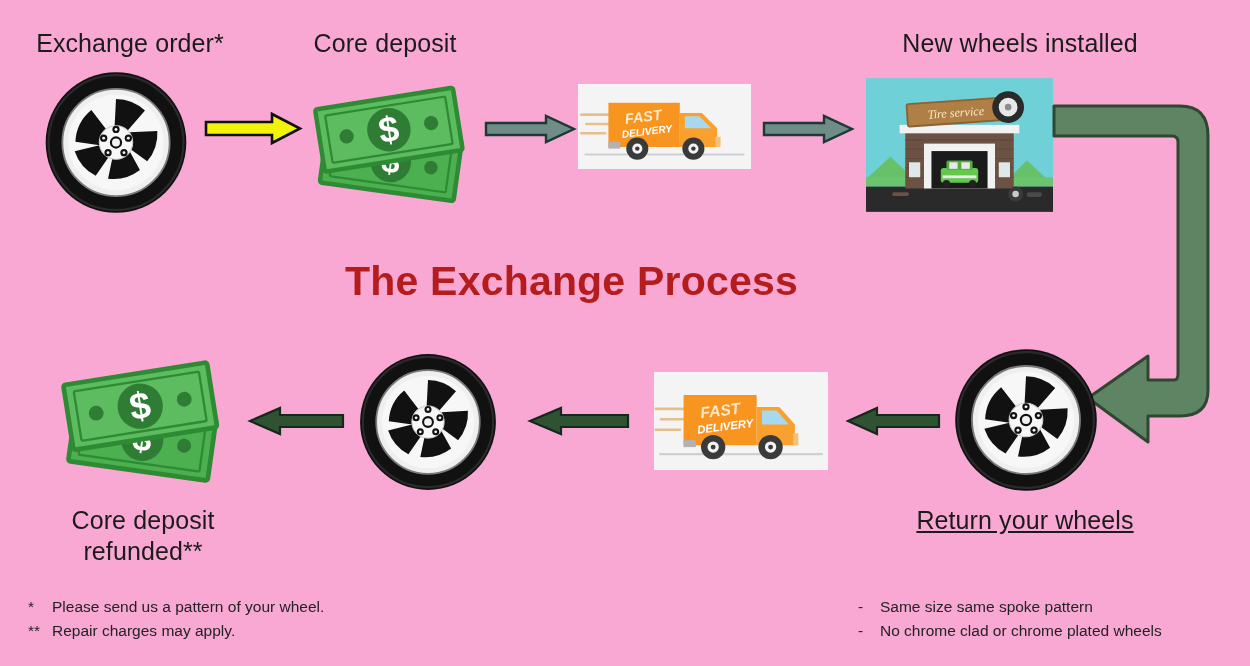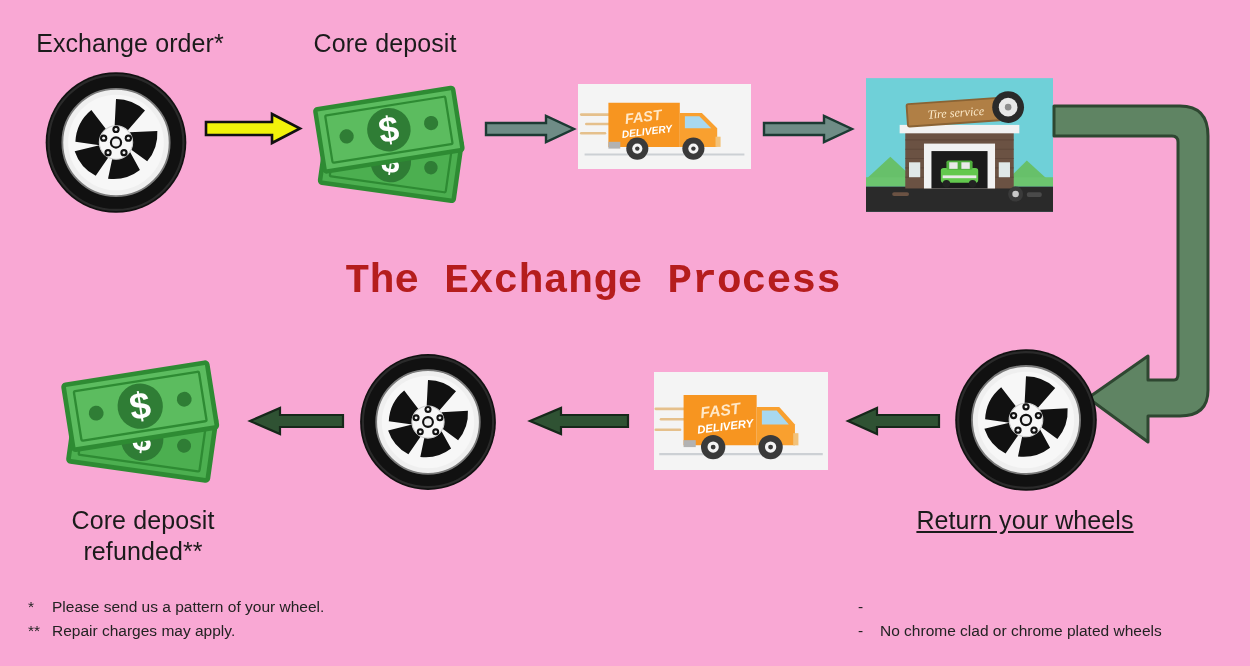--- a/index.html
+++ b/index.html
@@ -64,20 +64,21 @@
 </style>
 </head>
 <body>
 
 <div id="canvas">
 
   <div class="step-label" style="left:10px; top:28px; width:240px;">Exchange order*</div>
 
   <div class="step-label" style="left:285px; top:28px; width:200px;">Core deposit</div>
 
+  <div class="step-label" style="left:790px; top:28px; width:460px;">New wheels installed</div>
 
   <div class="wheel" style="left:40px; top:70px; width:152px; height:145px;">
     <svg viewBox="0 0 200 200">
       <g>
         <circle cx="100" cy="100" r="97" fill="#111111"></circle>
         <circle cx="100" cy="100" r="93" fill="none" stroke="#2a2a2a" stroke-width="3"></circle>
         <circle cx="100" cy="100" r="74" fill="#efefef"></circle>
         <circle cx="100" cy="100" r="74" fill="none" stroke="#7a7a7a" stroke-width="2.5"></circle>
         <circle cx="100" cy="100" r="66" fill="#f7f7f7"></circle>
 
@@ -248,21 +249,21 @@
                L96 254
                L96 278
                L122 278
                Q126 278 126 272
                L126 40
                Q126 34 120 34
                L2 34 Z" fill="#5f8463" stroke="#2e4731" stroke-width="3" stroke-linejoin="round"></path>
     </svg>
   </div>
 
-  <div class="title" style="left:345px; top:258px;font-family:Liberation Mono, monospace;">The Exchange Process</div>
+  <div class="title" style="left:345px; top:258px;">The Exchange Process</div>
 
   <div class="wheel" style="left:952px; top:347px; width:148px; height:146px;">
     <svg viewBox="0 0 200 200">
       <circle cx="100" cy="100" r="97" fill="#111111"></circle>
       <circle cx="100" cy="100" r="93" fill="none" stroke="#2a2a2a" stroke-width="3"></circle>
       <circle cx="100" cy="100" r="74" fill="#efefef"></circle>
       <circle cx="100" cy="100" r="74" fill="none" stroke="#7a7a7a" stroke-width="2.5"></circle>
       <circle cx="100" cy="100" r="66" fill="#f7f7f7"></circle>
       <g fill="#111111">
         <path d="M100 40 a60 60 0 0 1 40 16 l-26 30 a26 26 0 0 0 -16 -7 Z"></path>
@@ -400,20 +401,21 @@
     </div>
     <div class="note-row">
       <span class="note-mark">**</span>
       <span>Repair charges may apply.</span>
     </div>
   </div>
 
   <div class="note-block" style="left:858px; top:595px;">
     <div class="note-row">
       <span class="note-mark dash">-</span>
+      <span>Same size same spoke pattern</span>
     </div>
     <div class="note-row">
       <span class="note-mark dash">-</span>
       <span>No chrome clad or chrome plated wheels</span>
     </div>
   </div>
 
 </div>
 
 </body></html>

